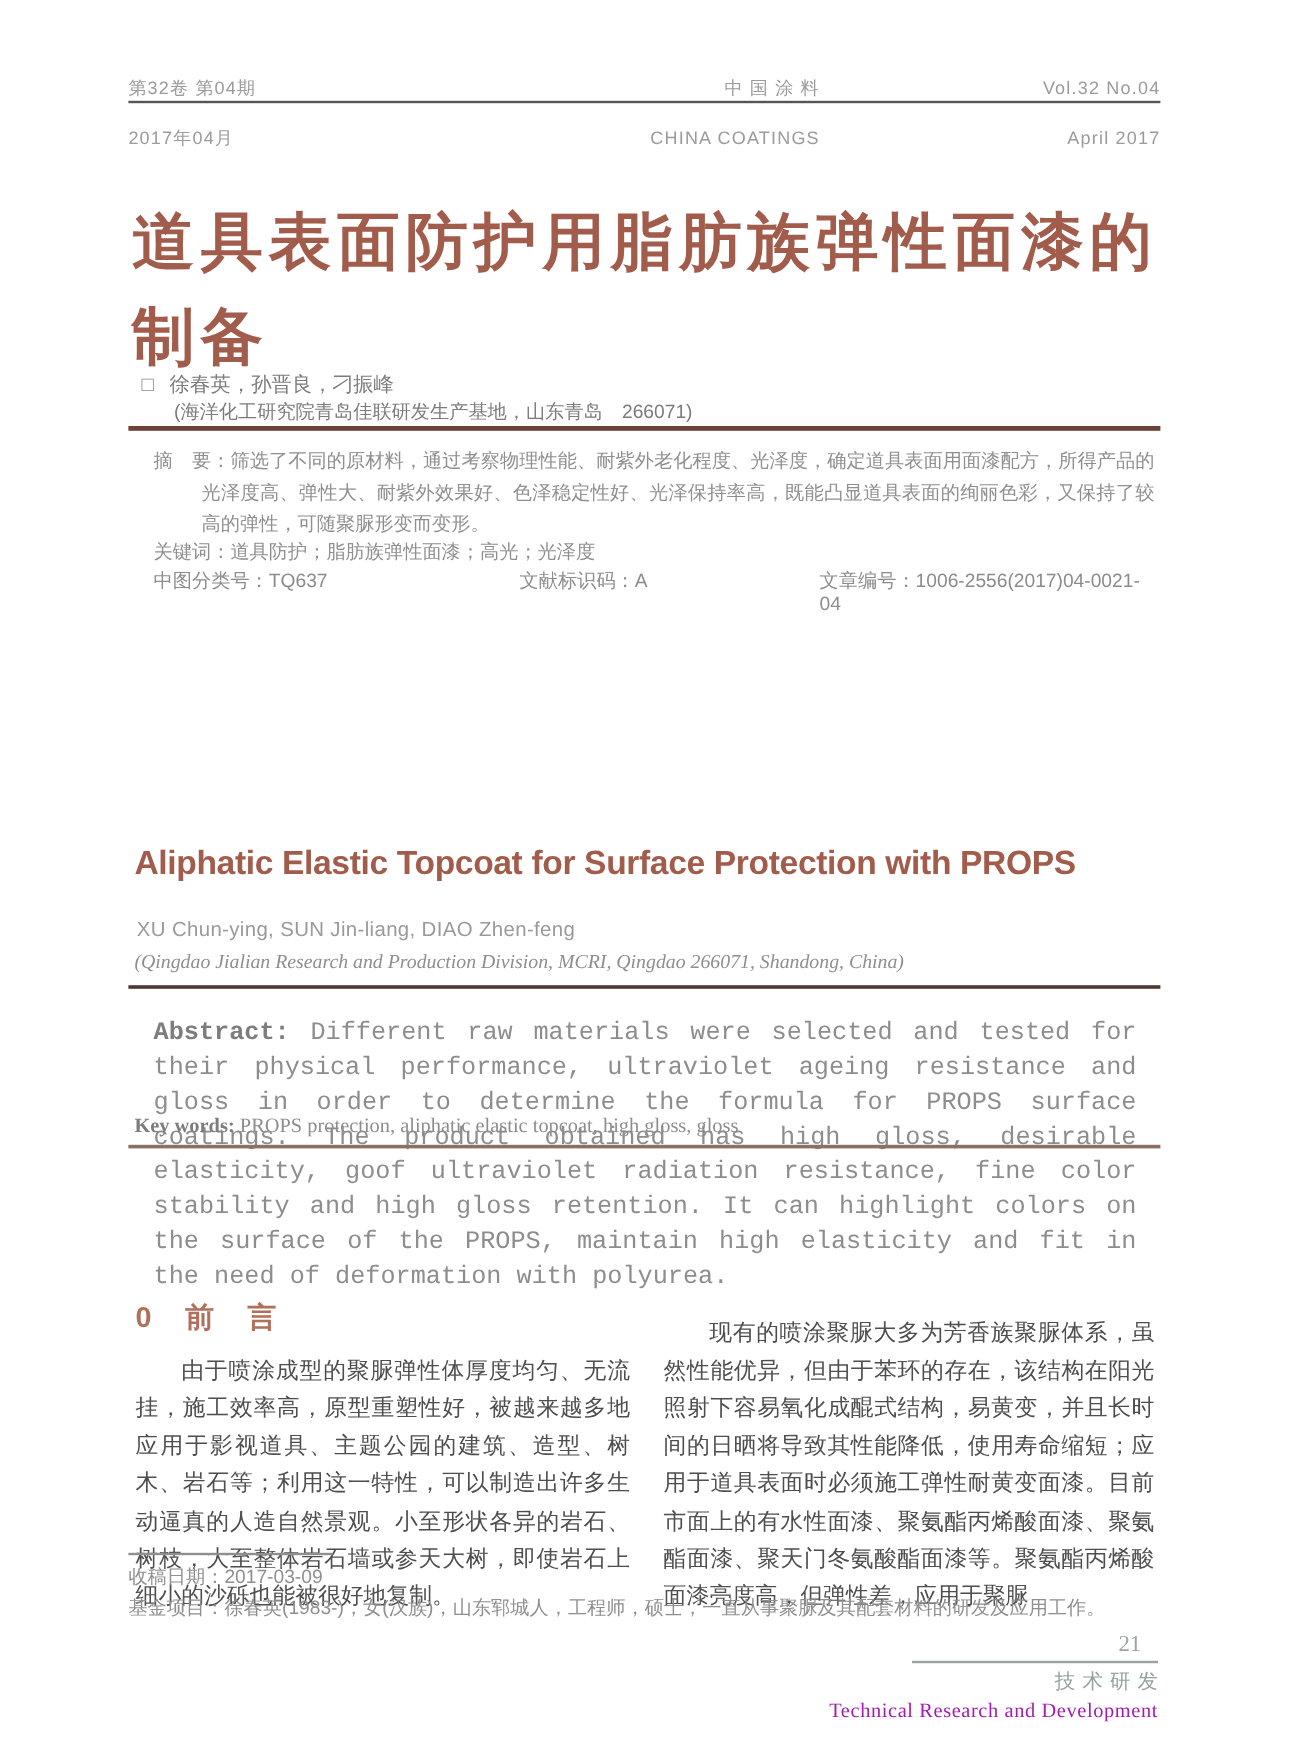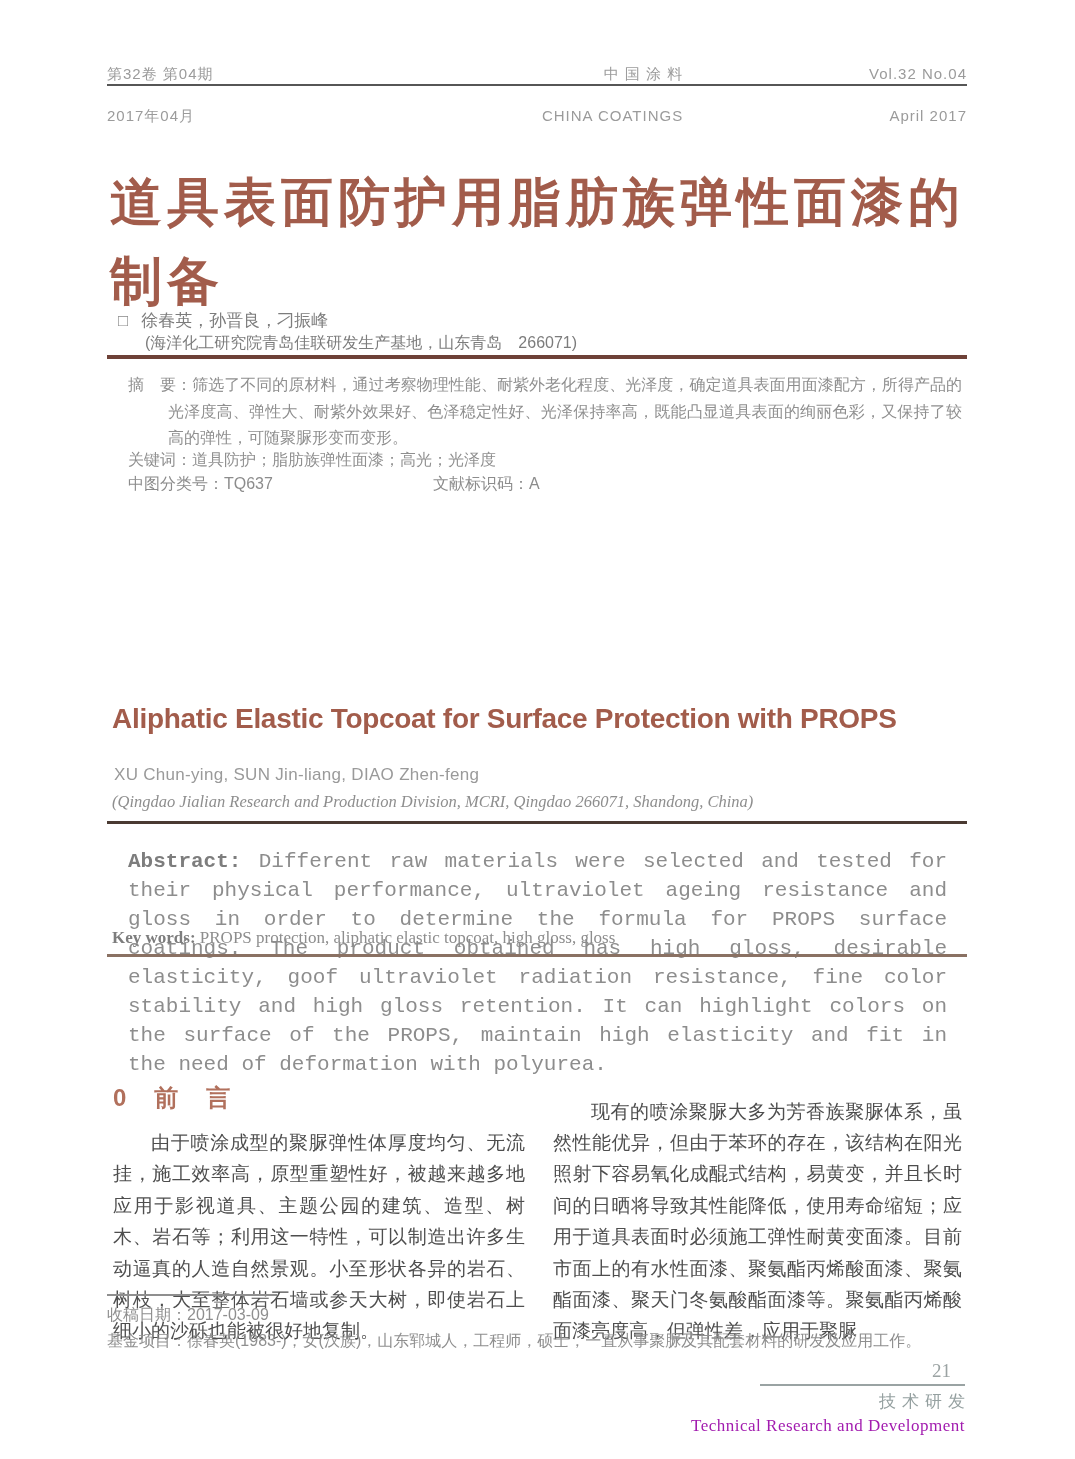--- a/index.html
+++ b/index.html
@@ -116,20 +116,21 @@
 
   <div class="cn-abstract">
     <p><span>摘　要：</span><span>筛选了不同的原材料，通过考察物理性能、耐紫外老化程度、光泽度，确定道具表面用面漆配方，所得产品的光泽度高、弹性大、耐紫外效果好、色泽稳定性好、光泽保持率高，既能凸显道具表面的绚丽色彩，又保持了较高的弹性，可随聚脲形变而变形。</span></p>
   </div>
   <div class="cn-keywords">
     <span>关键词：</span><span>道具防护；脂肪族弹性面漆；高光；光泽度</span>
   </div>
   <div class="clc-row">
     <span class="clc">中图分类号：TQ637</span>
     <span class="doc-code">文献标识码：A</span>
+    <span class="article-id">文章编号：1006-2556(2017)04-0021-04</span>
   </div>
 
   <h2 class="en-title">Aliphatic Elastic Topcoat for Surface Protection with PROPS</h2>
   <div class="en-authors">XU Chun-ying, SUN Jin-liang, DIAO Zhen-feng</div>
   <div class="en-affil">(Qingdao Jialian Research and Production Division, MCRI, Qingdao 266071, Shandong, China)</div>
   <div class="rule-dark"></div>
   <p class="en-abstract"><b>Abstract:</b><span> Different raw materials were selected and tested for their physical performance, ultraviolet ageing resistance and gloss in order to determine the formula for PROPS surface coatings. The product obtained has high gloss, desirable elasticity, goof ultraviolet radiation resistance, fine color stability and high gloss retention. It can highlight colors on the surface of the PROPS, maintain high elasticity and fit in the need of deformation with polyurea.</span></p>
   <p class="en-keywords"><b>Key words:</b><span> PROPS protection, aliphatic elastic topcoat, high gloss, gloss</span></p>
   <div class="rule-brown"></div>
 

